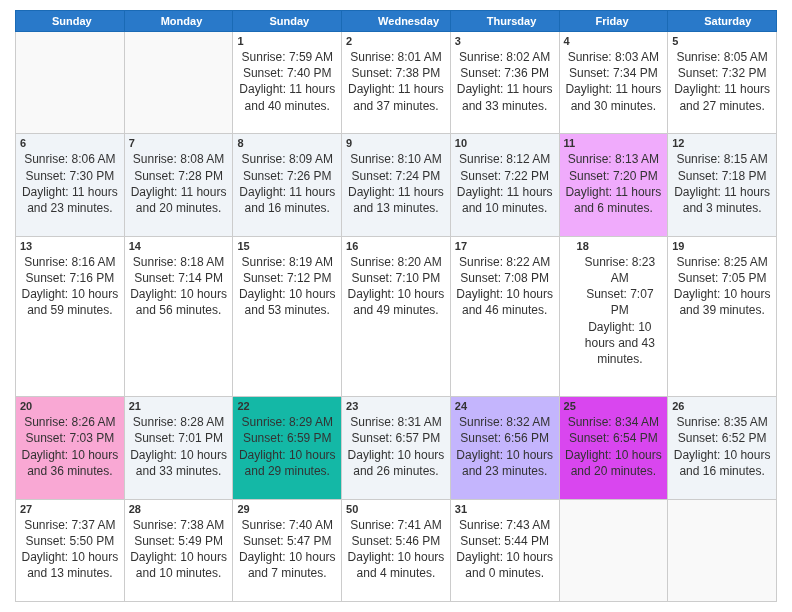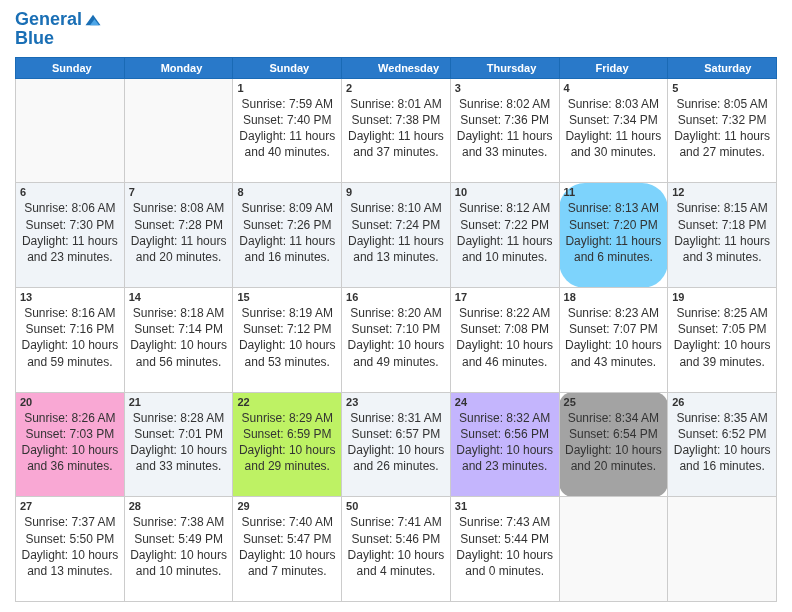--- a/index.html
+++ b/index.html
@@ -99,39 +99,20 @@
     }
     .calendar thead tr th {
       background: #2979c9;
       padding-left: 36px;
     }
   </style>
 </head>
 <body>
 
 <div class="page">
-  <div class="header">
-    <div class="logo">
-      <div>
-        <div style="display:flex;align-items:center;">
-          <span class="logo-text">
-            <span style="color:#1a6fb5;">General</span><svg class="logo-icon" viewBox="0 0 24 18" style="display:inline-block;vertical-align:middle;margin-left:2px;">
-                <polygon points="2,16 12,2 22,16" fill="#1a6fb5"></polygon>
-                <polygon points="8,16 14,8 20,16" fill="#4da6e8"></polygon>
-              </svg>
-          </span>
-        </div>
-        <div style="font-size:18px;font-weight:bold;color:#1a6fb5;margin-top:-2px;">Blue</div>
-      </div>
-    </div>
-    <div class="title-block">
-      <div class="month-title"></div>
-      <div class="location-title"></div>
-    </div>
-  </div>
 
   <table class="calendar">
     <thead>
       <tr id="header-row">
           <th>Sunday</th>
           <th>Monday</th>
           <th>Sunday</th>
           <th>Wednesday</th>
           <th>Thursday</th>
           <th>Friday</th>
@@ -177,21 +158,21 @@
             <div class="day-info">Sunrise: 8:09 AM<br>Sunset: 7:26 PM<br>Daylight: 11 hours and 16 minutes.</div>
           </td>
           <td style="background: rgb(240, 244, 248);">
             <div class="day-number">9</div>
             <div class="day-info">Sunrise: 8:10 AM<br>Sunset: 7:24 PM<br>Daylight: 11 hours and 13 minutes.</div>
           </td>
           <td style="background: rgb(240, 244, 248);">
             <div class="day-number">10</div>
             <div class="day-info">Sunrise: 8:12 AM<br>Sunset: 7:22 PM<br>Daylight: 11 hours and 10 minutes.</div>
           </td>
-          <td style="background: #7dd3fc; border-radius: 26px;">
+          <td style="background: #f0abfc;">
             <div class="day-number">11</div>
             <div class="day-info">Sunrise: 8:13 AM<br>Sunset: 7:20 PM<br>Daylight: 11 hours and 6 minutes.</div>
           </td>
           <td style="background: rgb(240, 244, 248);">
             <div class="day-number">12</div>
             <div class="day-info">Sunrise: 8:15 AM<br>Sunset: 7:18 PM<br>Daylight: 11 hours and 3 minutes.</div>
           </td>
         </tr>
         <tr>
           <td style="background: rgb(255, 255, 255);">
@@ -207,51 +188,51 @@
             <div class="day-info">Sunrise: 8:19 AM<br>Sunset: 7:12 PM<br>Daylight: 10 hours and 53 minutes.</div>
           </td>
           <td style="background: rgb(255, 255, 255);">
             <div class="day-number">16</div>
             <div class="day-info">Sunrise: 8:20 AM<br>Sunset: 7:10 PM<br>Daylight: 10 hours and 49 minutes.</div>
           </td>
           <td style="background: rgb(255, 255, 255);">
             <div class="day-number">17</div>
             <div class="day-info">Sunrise: 8:22 AM<br>Sunset: 7:08 PM<br>Daylight: 10 hours and 46 minutes.</div>
           </td>
-          <td style="background: rgb(255, 255, 255);">
+          <td style="background: rgb(255, 255, 255); padding-left: 17px;">
             <div class="day-number">18</div>
             <div class="day-info">Sunrise: 8:23 AM<br>Sunset: 7:07 PM<br>Daylight: 10 hours and 43 minutes.</div>
           </td>
           <td style="background: rgb(255, 255, 255);">
             <div class="day-number">19</div>
             <div class="day-info">Sunrise: 8:25 AM<br>Sunset: 7:05 PM<br>Daylight: 10 hours and 39 minutes.</div>
           </td>
         </tr>
         <tr>
           <td style="background: #f9a8d4;">
             <div class="day-number">20</div>
             <div class="day-info">Sunrise: 8:26 AM<br>Sunset: 7:03 PM<br>Daylight: 10 hours and 36 minutes.</div>
           </td>
           <td style="background: rgb(240, 244, 248);">
             <div class="day-number">21</div>
             <div class="day-info">Sunrise: 8:28 AM<br>Sunset: 7:01 PM<br>Daylight: 10 hours and 33 minutes.</div>
           </td>
-          <td style="background: #bef264;">
+          <td style="background: #14b8a6;">
             <div class="day-number">22</div>
             <div class="day-info">Sunrise: 8:29 AM<br>Sunset: 6:59 PM<br>Daylight: 10 hours and 29 minutes.</div>
           </td>
           <td style="background: rgb(240, 244, 248);">
             <div class="day-number">23</div>
             <div class="day-info">Sunrise: 8:31 AM<br>Sunset: 6:57 PM<br>Daylight: 10 hours and 26 minutes.</div>
           </td>
           <td style="background: #c4b5fd;">
             <div class="day-number">24</div>
             <div class="day-info">Sunrise: 8:32 AM<br>Sunset: 6:56 PM<br>Daylight: 10 hours and 23 minutes.</div>
           </td>
-          <td style="background: #a3a3a3; border-radius: 14px;">
+          <td style="background: #d946ef;">
             <div class="day-number">25</div>
             <div class="day-info">Sunrise: 8:34 AM<br>Sunset: 6:54 PM<br>Daylight: 10 hours and 20 minutes.</div>
           </td>
           <td style="background: rgb(240, 244, 248);">
             <div class="day-number">26</div>
             <div class="day-info">Sunrise: 8:35 AM<br>Sunset: 6:52 PM<br>Daylight: 10 hours and 16 minutes.</div>
           </td>
         </tr>
         <tr>
           <td style="background: rgb(255, 255, 255);">

